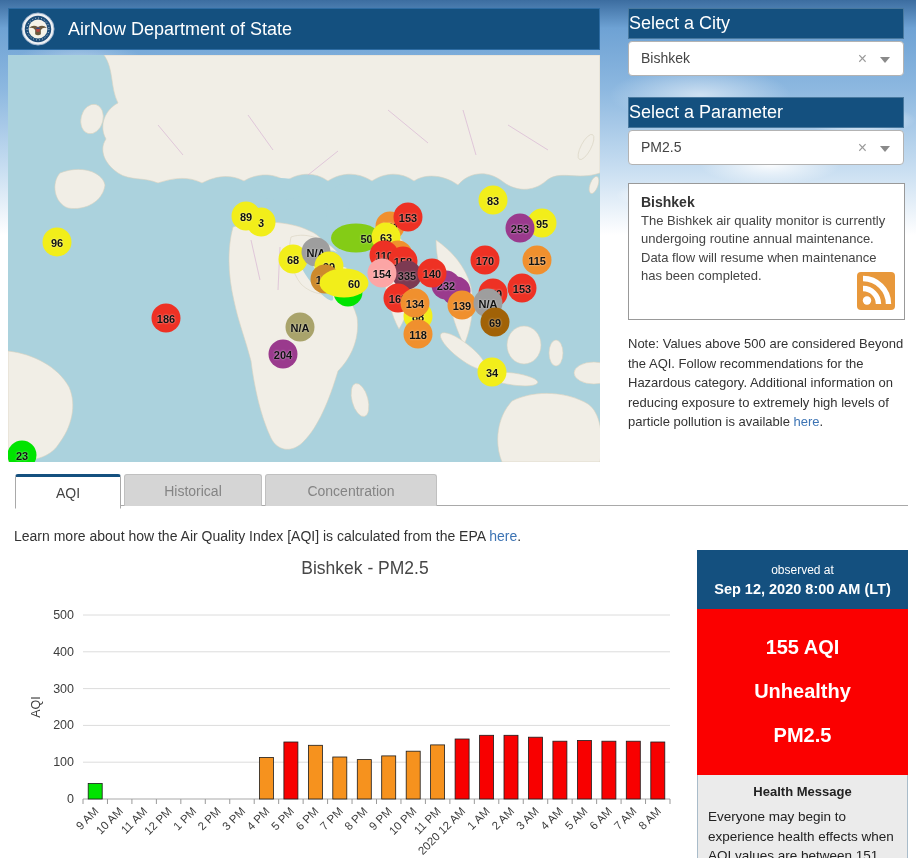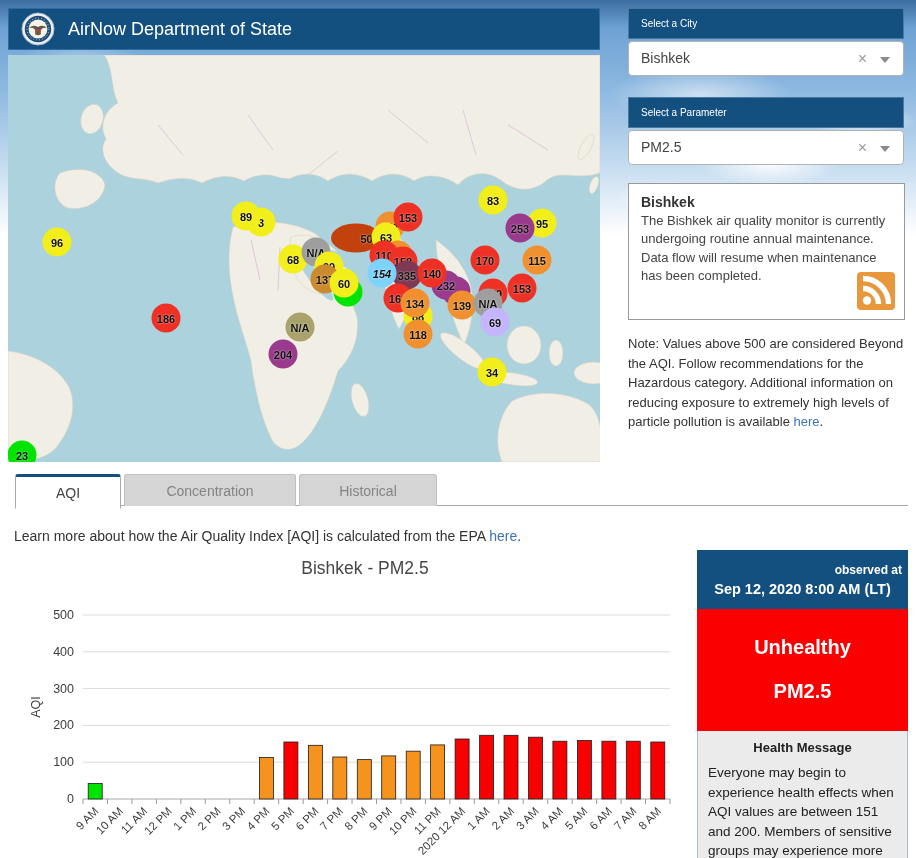--- a/index.html
+++ b/index.html
@@ -34,21 +34,21 @@
     box-shadow:0 2px 7px rgba(0,0,0,.35);padding:8px 8px 9px;text-align:center;z-index:50;}
   .tt-city,.tt-date{font-size:14px;color:#555;line-height:1.25;}
   .tt-table{width:100%;border-collapse:collapse;margin-top:5px;}
   .tt-table th{background:#14507f;color:#fff;font-size:13px;font-weight:bold;padding:4px 2px;border:1px solid #14507f;}
   .tt-table td{font-size:13px;padding:4px 2px;border:1px solid #14507f;}
   .tt-pollutant{background:#fff;color:#444;}
   .tt-aqi{background:#fb0000;color:#fff;font-weight:bold;}
 
   
   .sel-bar{left:628px;width:276px;height:31px;background:#14507f;border:1px solid #49799f;color:#fff;
-    font-size:10px;line-height:29px;padding-left:12px;}
+    font-size:18px;line-height:29px;}
   .sel-box{left:628px;width:276px;height:35px;background:#fff;border:1px solid #b3b3b3;border-radius:4px;
     font-size:14px;color:#444;line-height:33px;padding-left:12px;cursor:pointer;}
   .sel-x{position:absolute;right:36px;top:0;color:#9a9a9a;font-size:16px;line-height:33px;cursor:pointer;}
   .sel-caret{position:absolute;right:13px;top:15px;width:0;height:0;border-left:5px solid transparent;
     border-right:5px solid transparent;border-top:6px solid #8a8a8a;cursor:pointer;}
   .info-box{left:628px;top:183px;width:277px;height:137px;background:#fff;border:1px solid #999;
     padding:10px 12px;}
   .info-title{font-size:14px;font-weight:bold;color:#333;margin-bottom:2px;}
   .info-body{font-size:13px;color:#444;line-height:1.42;}
   .rss{position:absolute;right:9px;bottom:9px;width:38px;height:38px;cursor:pointer;}
@@ -65,21 +65,21 @@
   .tab.t2{width:170px;} .tab.t3{width:136px;}
   .learn{left:14px;top:528px;font-size:14px;color:#333;}
 
   
   #chart{left:10px;top:545px;width:690px;height:313px;}
 
   
   .cc{left:697px;top:550px;width:211px;}
   .cc-head{background:#14507f;color:#fff;text-align:center;padding:10px 6px 12px;}
   .cc-title{font-size:16px;font-weight:bold;}
-  .cc-sub{font-size:12px;font-weight:bold;margin-top:3px;text-align:right;}
+  .cc-sub{font-size:12px;font-weight:normal;margin-top:3px;}
   .cc-date{font-size:14.5px;font-weight:bold;margin-top:4px;}
   .cc-red{background:#fb0000;color:#fff;text-align:center;padding:27px 6px 28px;}
   .cc-line{font-size:20px;font-weight:bold;}
   .cc-line + .cc-line{margin-top:21px;}
   .cc-gray{background:#ebebeb;border:1px solid #a9bcca;border-top:none;padding:9px 10px 16px;}
   .cc-htitle{font-size:13px;font-weight:bold;text-align:center;color:#222;margin-bottom:8px;}
   .cc-hbody{font-size:13.5px;color:#222;line-height:1.45;}
 </style>
 </head>
 <body>
@@ -137,42 +137,42 @@
       <div class="marker" style="left: 292px; top: 272px; background: rgb(169, 163, 107);">N/A</div>
       <div class="marker" style="left: 275px; top: 299px; background: rgb(154, 58, 141);">204</div>
       <div class="marker" style="left: 49px; top: 187px; background: rgb(242, 238, 26);">96</div>
       <div class="marker" style="left: 253px; top: 167px; background: rgb(242, 238, 26);">3</div>
       <div class="marker" style="left: 238px; top: 161px; background: rgb(242, 238, 26);">89</div>
       <div class="marker" style="left: 285px; top: 204px; background: rgb(242, 238, 26);">68</div>
       <div class="marker" style="left: 308px; top: 197px; background: rgb(158, 158, 158);">N/A</div>
       <div class="marker" style="left: 321px; top: 211px; background: rgb(242, 238, 26);">99</div>
       <div class="marker" style="left: 317px; top: 224px; background: rgb(205, 138, 44);">137</div>
       <div class="marker" style="left: 340px; top: 237px; background: rgb(0, 228, 0);"></div>
-      <div class="marker" style="left: 336px; top: 228px; background: rgb(242, 238, 26);">60</div>
-      <div class="marker" style="left: 348px; top: 183px; background: #c2410c; padding-left: 21px;">50</div>
+      <div class="marker" style="left: 336px; top: 228px; background: rgb(242, 238, 26); padding-left: 20px;">60</div>
+      <div class="marker" style="left: 348px; top: 183px; background: #84cc16; padding-left: 21px;">50</div>
       <div class="marker" style="left: 382px; top: 171px; background: rgb(240, 144, 46);">121</div>
       <div class="marker" style="left: 400px; top: 162px; background: rgb(238, 49, 36);">153</div>
       <div class="marker" style="left: 378px; top: 182px; background: rgb(242, 238, 26);">63</div>
       <div class="marker" style="left: 390px; top: 200px; background: rgb(240, 144, 46);">104</div>
       <div class="marker" style="left: 376px; top: 200px; background: rgb(238, 49, 36);">110</div>
       <div class="marker" style="left: 395px; top: 206px; background: rgb(238, 49, 36);">158</div>
       <div class="marker" style="left: 399px; top: 220px; background: rgb(125, 58, 82);">335</div>
-      <div class="marker" style="left: 374px; top: 218px; background: #7dd3fc; font-style: italic;">154</div>
+      <div class="marker" style="left: 374px; top: 218px; background: #fca5a5;">154</div>
       <div class="marker" style="left: 390px; top: 243px; background: rgb(238, 49, 36);">162</div>
       <div class="marker" style="left: 410px; top: 261px; background: rgb(242, 238, 26);">88</div>
       <div class="marker" style="left: 407px; top: 248px; background: rgb(240, 144, 46);">134</div>
       <div class="marker" style="left: 410px; top: 279px; background: rgb(240, 144, 46);">118</div>
       <div class="marker" style="left: 448px; top: 236px; background: rgb(154, 58, 141);"></div>
       <div class="marker" style="left: 438px; top: 230px; background: rgb(154, 58, 141);">232</div>
       <div class="marker" style="left: 424px; top: 218px; background: rgb(238, 49, 36);">140</div>
       <div class="marker" style="left: 454px; top: 250px; background: rgb(240, 144, 46);">139</div>
       <div class="marker" style="left: 485px; top: 238px; background: rgb(238, 49, 36);">159</div>
       <div class="marker" style="left: 480px; top: 248px; background: rgb(158, 158, 158);">N/A</div>
       <div class="marker" style="left: 514px; top: 233px; background: rgb(238, 49, 36);">153</div>
-      <div class="marker" style="left: 487px; top: 267px; background: #c4b5fd;">69</div>
+      <div class="marker" style="left: 487px; top: 267px; background: #a16207;">69</div>
       <div class="marker" style="left: 484px; top: 317px; background: rgb(242, 238, 26);">34</div>
       <div class="marker" style="left: 485px; top: 145px; background: rgb(242, 238, 26);">83</div>
       <div class="marker" style="left: 534px; top: 168px; background: rgb(242, 238, 26);">95</div>
       <div class="marker" style="left: 512px; top: 173px; background: rgb(154, 58, 141);">253</div>
       <div class="marker" style="left: 477px; top: 205px; background: rgb(238, 49, 36);">170</div>
       <div class="marker" style="left: 529px; top: 205px; background: rgb(240, 144, 46);">115</div>
     </div>
 
   <div class="tooltip">
     <div class="tt-city">Bishkek</div>
@@ -215,22 +215,22 @@
     <circle cx="10" cy="28.5" r="4.2" fill="#fff"></circle>
     <path d="M6,16.5 A15.5,15.5 0 0 1 21.5,32" stroke="#fff" stroke-width="5.4" fill="none"></path>
     <path d="M6,6.5 A25.5,25.5 0 0 1 31.5,32" stroke="#fff" stroke-width="5.4" fill="none"></path>
   </svg>
 </div>
 
 <div class="abs note"><span>Note: Values above 500 are considered Beyond the AQI. Follow recommendations for the Hazardous category. Additional information on reducing exposure to extremely high levels of particle pollution is available </span><a class="lnk">here</a><span>.</span></div>
 
 <div class="abs tabs">
   <div class="tab active">AQI</div>
+  <div class="tab inactive t3">Historical</div>
   <div class="tab inactive t2">Concentration</div>
-  <div class="tab inactive t3">Historical</div>
 </div>
 
 <div class="abs learn"><span>Learn more about how the Air Quality Index [AQI] is calculated from the EPA </span><a class="lnk">here</a><span>.</span></div>
 
 <div class="abs" id="chart"><svg width="690" height="313" viewBox="0 0 690 313" font-family="Liberation Sans, sans-serif">
       <text x="355" y="29" text-anchor="middle" font-size="17.5" fill="#474747">Bishkek - PM2.5</text>
       <line x1="73" y1="254" x2="660" y2="254" stroke="#a9a9a9" stroke-width="1"></line>
       <text x="64" y="258" text-anchor="end" font-size="12.5" fill="#3d3d3d">0</text>
       <line x1="73" y1="217.2" x2="660" y2="217.2" stroke="#dcdcdc" stroke-width="1"></line>
       <text x="64" y="221.2" text-anchor="end" font-size="12.5" fill="#3d3d3d">100</text>
@@ -311,20 +311,21 @@
       <rect x="640.8" y="197.0" width="14" height="57.0" fill="#f80000" stroke="#1c1c1c" stroke-width="0.8"></rect>
       <text transform="translate(651.8,267) rotate(-45)" text-anchor="end" font-size="11.5" fill="#3d3d3d">8 AM</text>
     </svg></div>
 
 <div class="abs cc">
   <div class="cc-head">
     <div class="cc-sub">observed at</div>
     <div class="cc-date">Sep 12, 2020 8:00 AM (LT)</div>
   </div>
   <div class="cc-red">
+    <div class="cc-line">155 AQI</div>
     <div class="cc-line">Unhealthy</div>
     <div class="cc-line">PM2.5</div>
   </div>
   <div class="cc-gray">
     <div class="cc-htitle">Health Message</div>
     <div class="cc-hbody">Everyone may begin to experience health effects when AQI values are between 151 and 200. Members of sensitive groups may experience more serious health effects.</div>
   </div>
 </div>
 
 </body></html>

